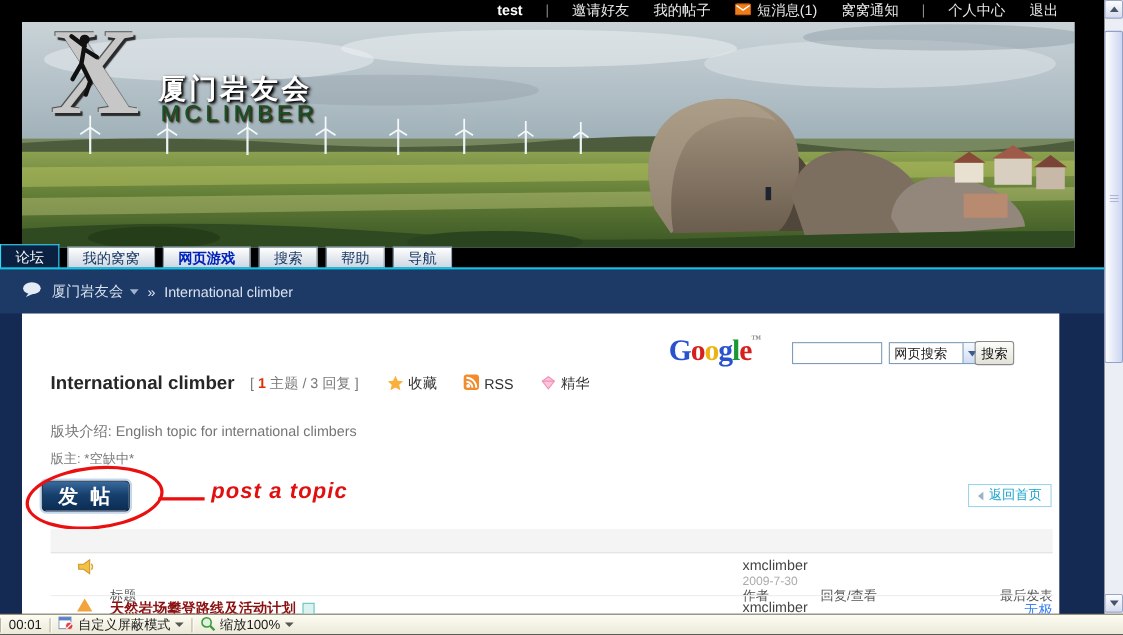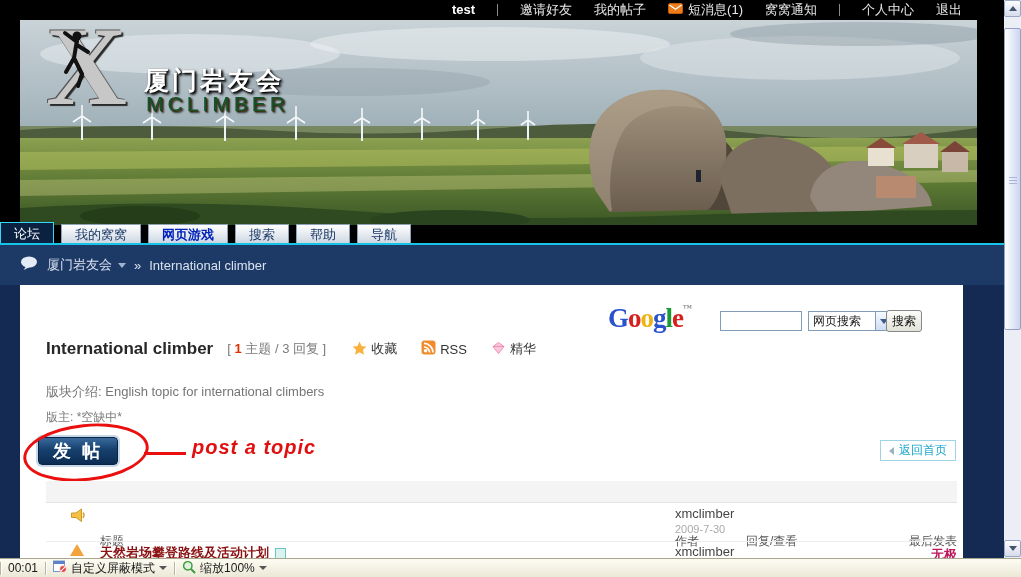--- a/index.html
+++ b/index.html
@@ -91,21 +91,21 @@
     border-bottom:1px solid #e2e2e2; font-size:12px; color:#555; }
   .thead span { position:absolute; top:20px;margin-top:32px; }
   .row { position:absolute; left:26px; width:911px; font-size:13px; }
   .row1 { top:219px; height:38px; border-bottom:1px solid #ededed; }
   .row2 { top:257px; height:20px; }
   .row .ticon { position:absolute; left:24px; top:4px; }
   .row .ttitle { position:absolute; left:54px; top:8px; font-weight:bold; color:#111; cursor:pointer; }
   .row2 .ttitle { top:2px; color:#8b1212; font-size:13px; display:flex; align-items:center; gap:6px; }
   .row .tauthor { position:absolute; left:629px; top:2px; color:#444; cursor:pointer; }
   .row .tdate { position:absolute; left:629px; top:19px; color:#aaa; font-size:11px; }
-  .row .tlast { position:absolute; right:0; top:4px; color:#be185d; cursor:pointer;font-weight:bold; }
+  .row .tlast { position:absolute; right:0; top:4px; color:#3b82f6; cursor:pointer; }
   .attach-box { width:11px; height:11px; background:#daf2f0; border:1px solid #6cc5c0; display:inline-block; }
   .pin-tri { width:0; height:0; border-left:7px solid transparent; border-right:7px solid transparent;
     border-bottom:12px solid #f2a33c; }
 
   
   .statusbar { position:absolute; left:0; top:558px; width:1021px; height:19px;
     background:linear-gradient(#fdfcf2,#ebe8d7); border-top:1px solid #a9a690; display:flex;
     align-items:center; font-size:12px; color:#1a1a1a; }
   .statusbar .url { padding-left:5px; flex:1; white-space:nowrap; }
   .statusbar .cluster { display:flex; align-items:center; gap:7px; padding-right:6px; }

